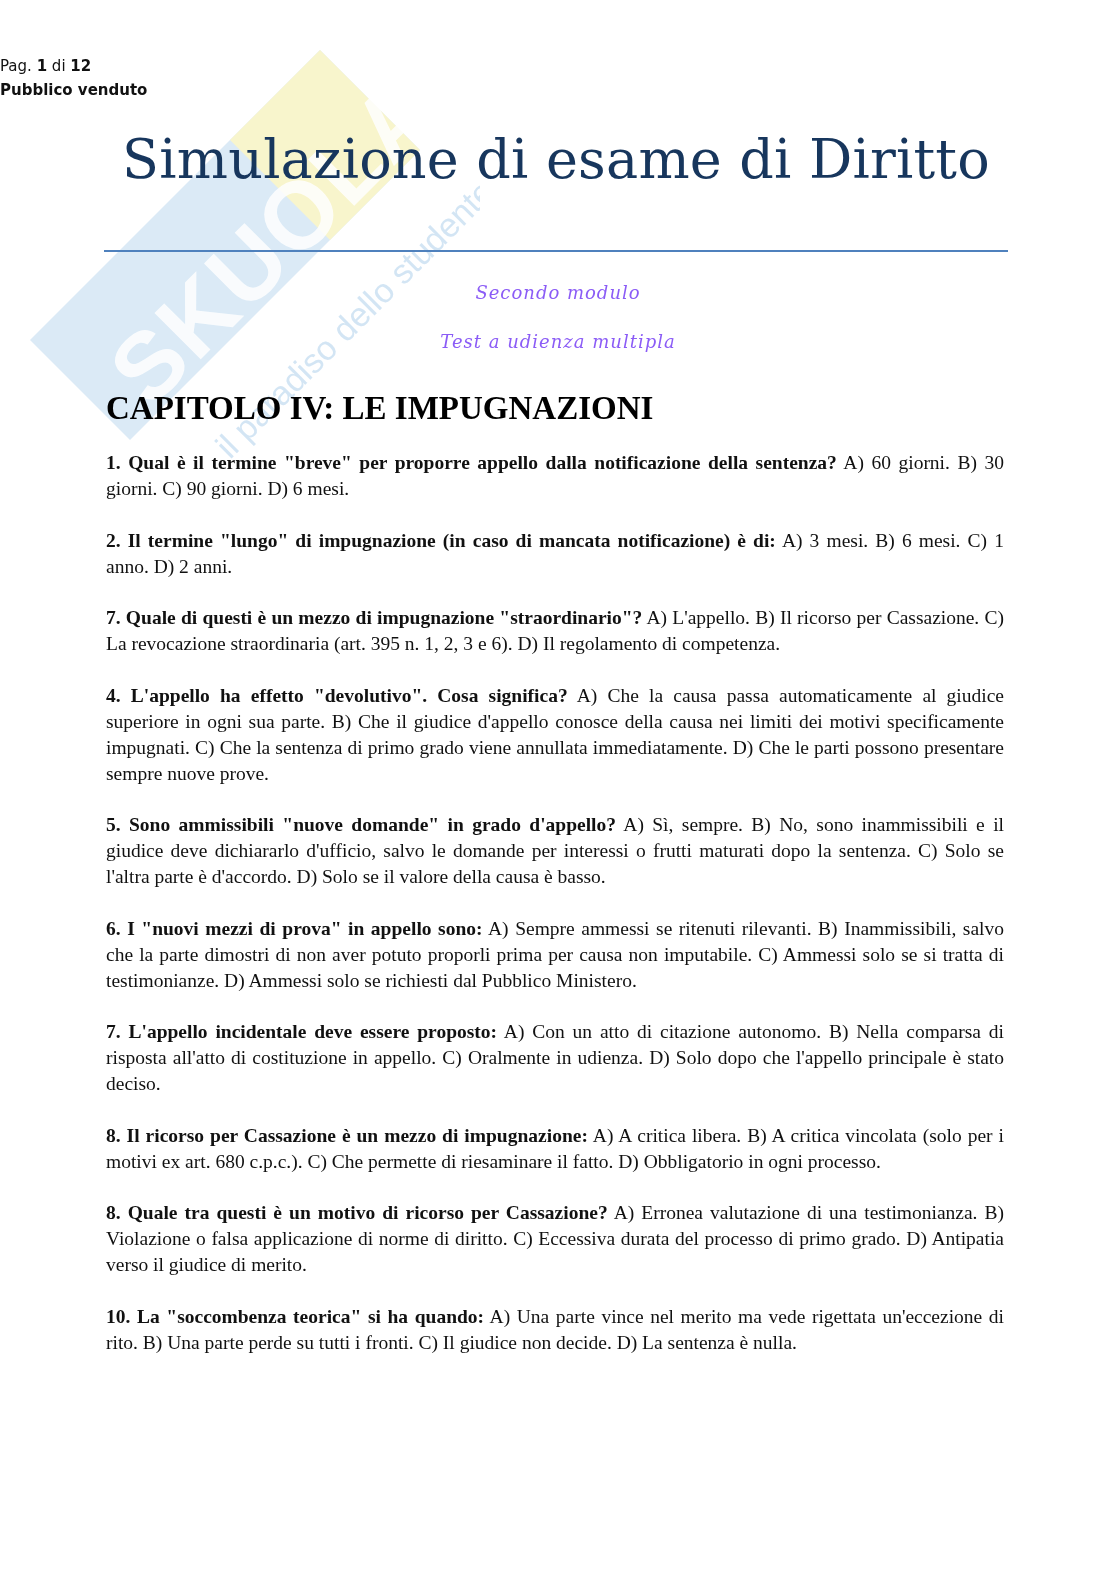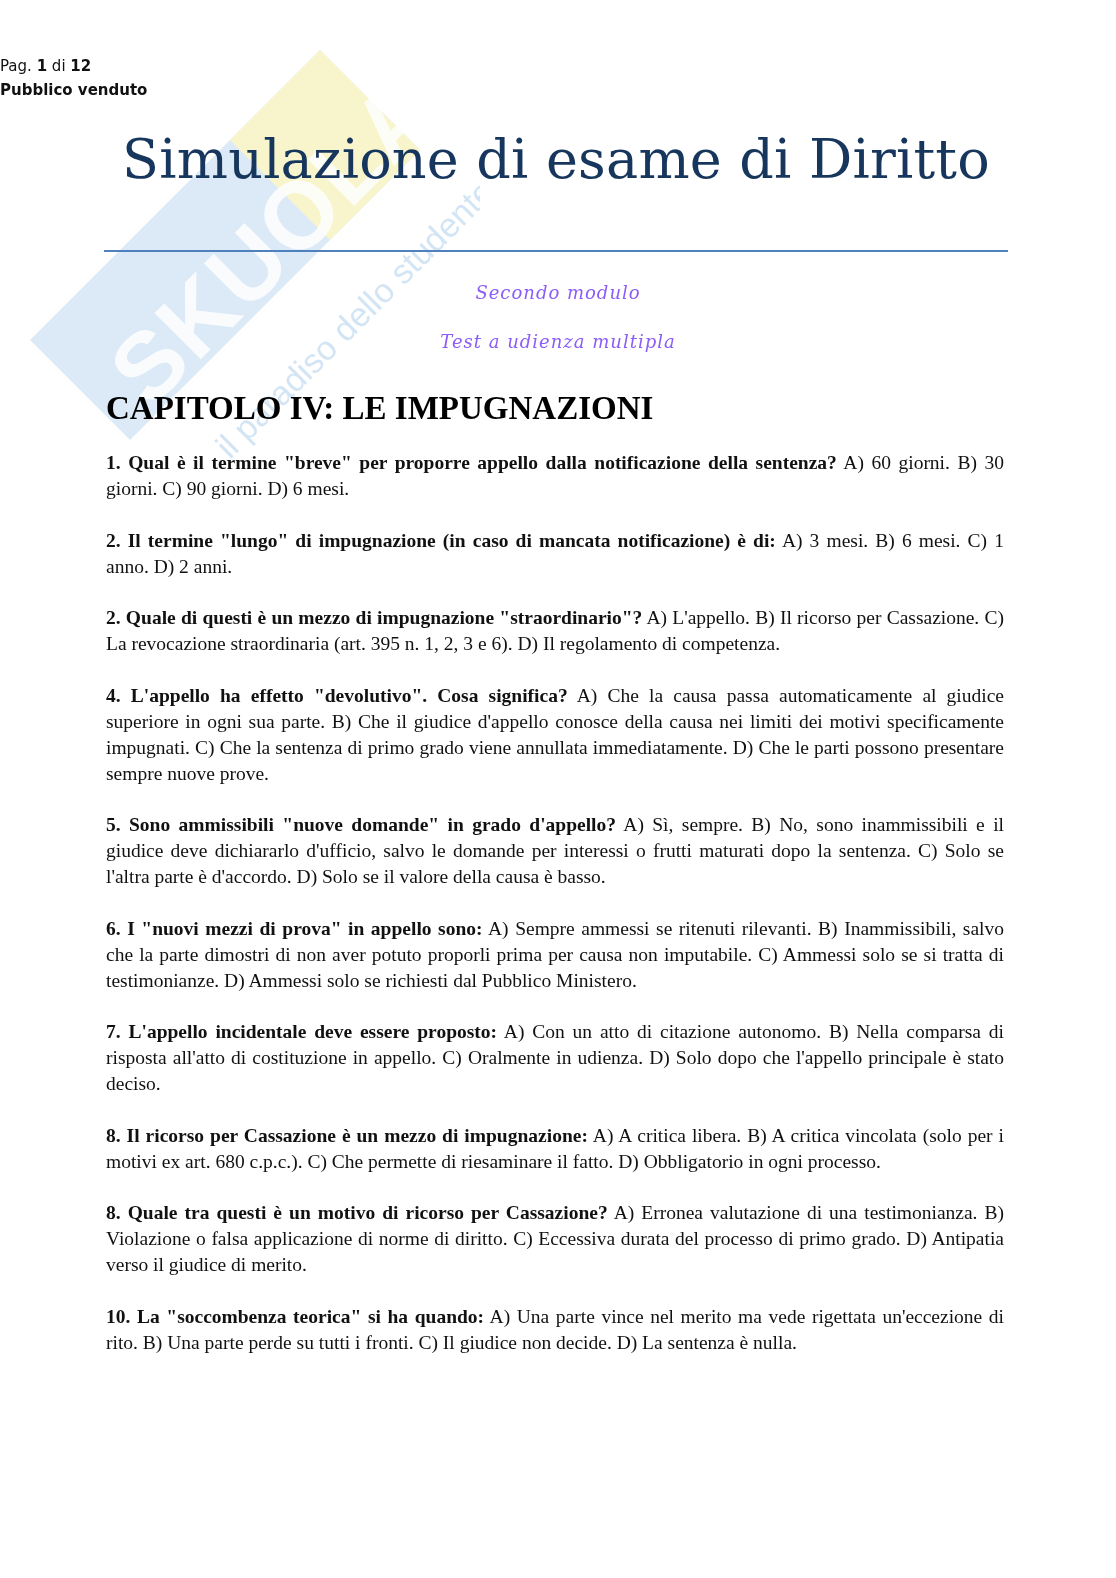--- a/index.html
+++ b/index.html
@@ -60,21 +60,21 @@
   <div class="title-rule"></div>
 
   <div class="subtitle sub1">Secondo modulo</div>
   <div class="subtitle sub2">Test a udienza  multipla</div>
 
   <div class="chapter">CAPITOLO IV: LE IMPUGNAZIONI</div>
 
   <div class="questions">
     <p class="q"><b>1. Qual è il termine "breve" per proporre appello dalla notificazione della sentenza?</b><span> A) 60 giorni. B) 30 giorni. C) 90 giorni. D) 6 mesi.</span></p>
     <p class="q"><b>2. Il termine "lungo" di impugnazione (in caso di mancata notificazione) è di:</b><span> A) 3 mesi. B) 6 mesi. C) 1 anno. D) 2 anni.</span></p>
-    <p class="q"><b>2. Quale di questi è un mezzo di impugnazione "straordinario"?</b><span> A) L'appello. B) Il ricorso per Cassazione. C) La revocazione straordinaria (art. 395 n. 1, 2, 3 e 6). D) Il regolamento di competenza.</span></p>
+    <p class="q"><b>7. Quale di questi è un mezzo di impugnazione "straordinario"?</b><span> A) L'appello. B) Il ricorso per Cassazione. C) La revocazione straordinaria (art. 395 n. 1, 2, 3 e 6). D) Il regolamento di competenza.</span></p>
     <p class="q"><b>4. L'appello ha effetto "devolutivo". Cosa significa?</b><span> A) Che la causa passa automaticamente al giudice superiore in ogni sua parte. B) Che il giudice d'appello conosce della causa nei limiti dei motivi specificamente impugnati. C) Che la sentenza di primo grado viene annullata immediatamente. D) Che le parti possono presentare sempre nuove prove.</span></p>
     <p class="q"><b>5. Sono ammissibili "nuove domande" in grado d'appello?</b><span> A) Sì, sempre. B) No, sono inammissibili e il giudice deve dichiararlo d'ufficio, salvo le domande per interessi o frutti maturati dopo la sentenza. C) Solo se l'altra parte è d'accordo. D) Solo se il valore della causa è basso.</span></p>
     <p class="q"><b>6. I "nuovi mezzi di prova" in appello sono:</b><span> A) Sempre ammessi se ritenuti rilevanti. B) Inammissibili, salvo che la parte dimostri di non aver potuto proporli prima per causa non imputabile. C) Ammessi solo se si tratta di testimonianze. D) Ammessi solo se richiesti dal Pubblico Ministero.</span></p>
     <p class="q"><b>7. L'appello incidentale deve essere proposto:</b><span> A) Con un atto di citazione autonomo. B) Nella comparsa di risposta all'atto di costituzione in appello. C) Oralmente in udienza. D) Solo dopo che l'appello principale è stato deciso.</span></p>
     <p class="q"><b>8. Il ricorso per Cassazione è un mezzo di impugnazione:</b><span> A) A critica libera. B) A critica vincolata (solo per i motivi ex art. 680 c.p.c.). C) Che permette di riesaminare il fatto. D) Obbligatorio in ogni processo.</span></p>
     <p class="q"><b>8. Quale tra questi è un motivo di ricorso per Cassazione?</b><span> A) Erronea valutazione di una testimonianza. B) Violazione o falsa applicazione di norme di diritto. C) Eccessiva durata del processo di primo grado. D) Antipatia verso il giudice di merito.</span></p>
     <p class="q"><b>10. La "soccombenza teorica" si ha quando:</b><span> A) Una parte vince nel merito ma vede rigettata un'eccezione di rito. B) Una parte perde su tutti i fronti. C) Il giudice non decide. D) La sentenza è nulla.</span></p>
   </div>
 </div>
 

